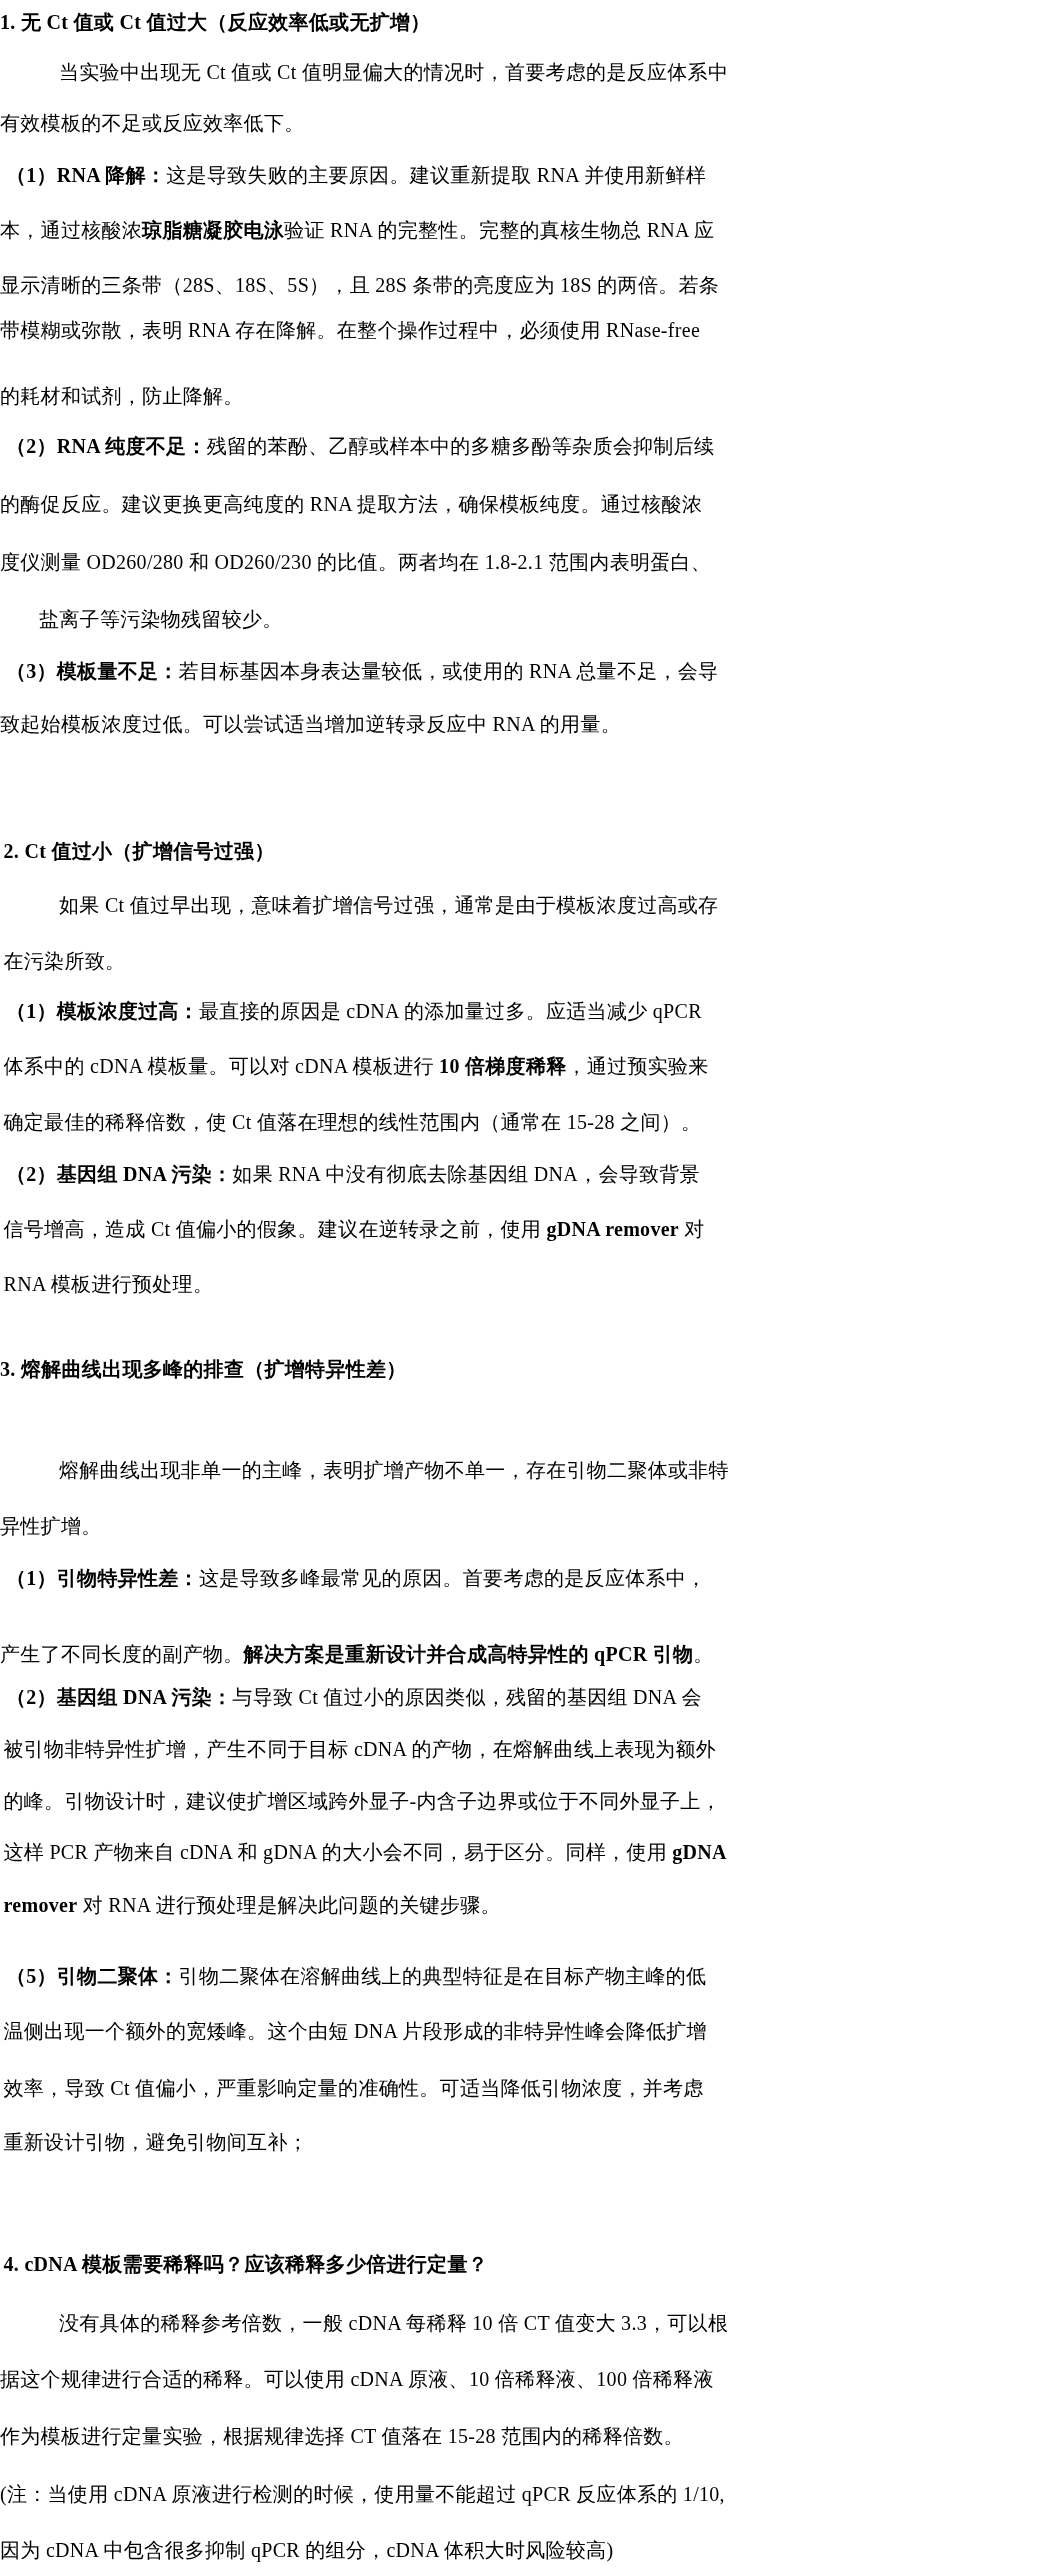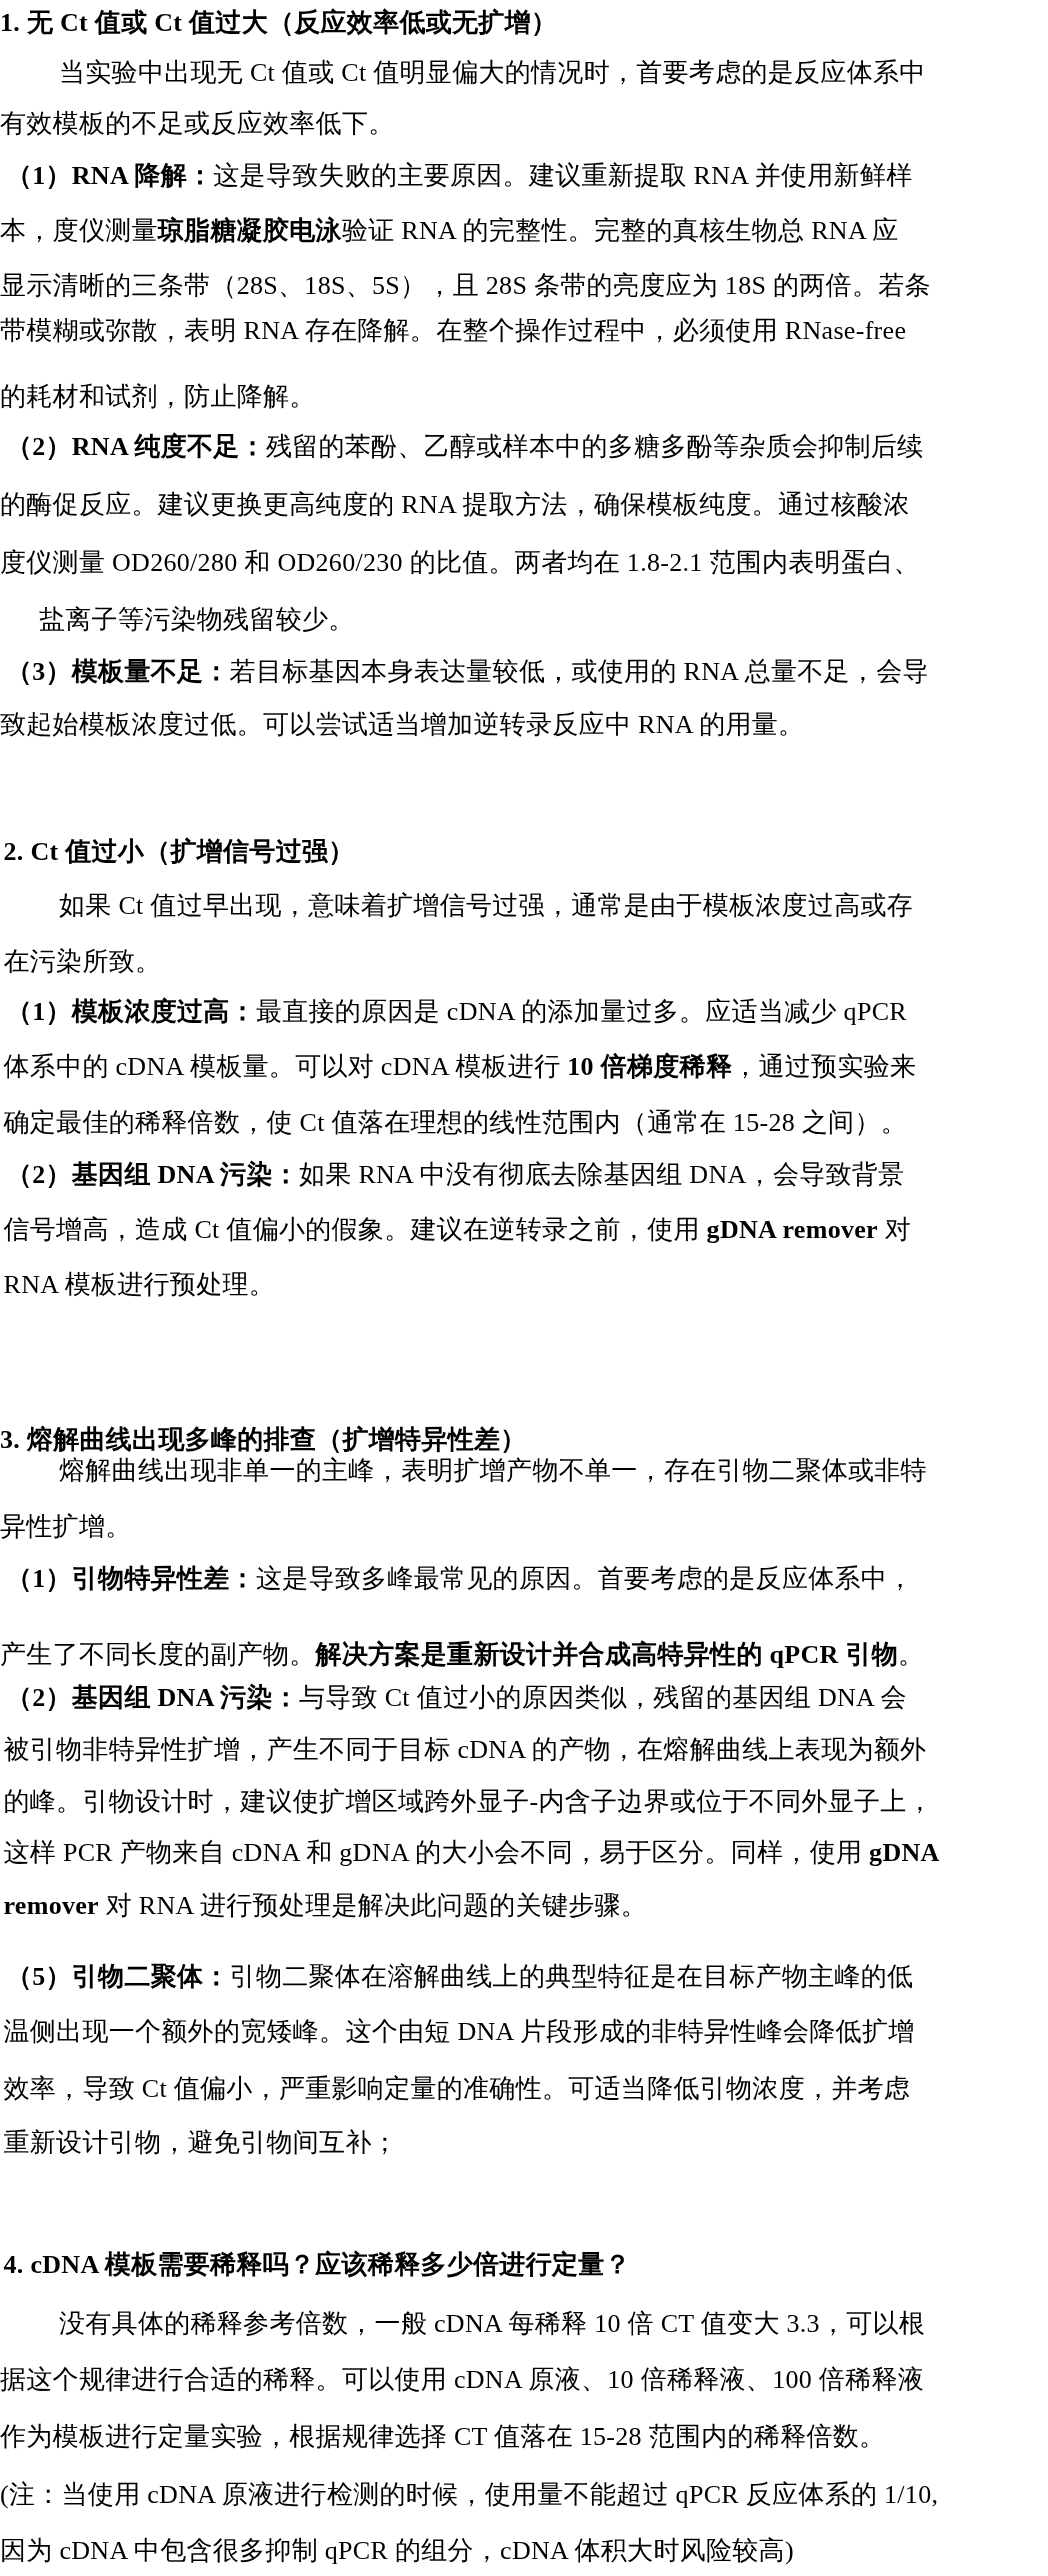--- a/index.html
+++ b/index.html
@@ -4,39 +4,39 @@
 <style>
   html, body { margin:0; padding:0; background:#ffffff; }
   body {
     width:1049px; height:2576px; overflow:hidden; position:relative;
     font-family: "Liberation Serif", "DejaVu Serif", serif;
     color:#000;
   }
   .page { position:absolute; left:0; top:0; width:1049px; }
   .line {
     position:absolute; left:0; width:1049px;
-    font-size:26px; line-height:35px; white-space:nowrap;
+    font-size:20px; line-height:35px; white-space:nowrap;
     letter-spacing:0.3px;
   }
   .indent { padding-left:59px; }
   .sub { padding-left:5.9px; }
   .h { font-weight:bold; }
   b { font-weight:bold; }
 </style>
 </head>
 <body>
 
 <div class="page">
 
   <div class="line h" style="top:4.7px;">1. 无 Ct 值或 Ct 值过大（反应效率低或无扩增）</div>
   <div class="line indent" style="top:55px;">当实验中出现无 Ct 值或 Ct 值明显偏大的情况时，首要考虑的是反应体系中</div>
   <div class="line" style="top:106px;">有效模板的不足或反应效率低下。</div>
 
   <div class="line sub" style="top:158px;"><b>（1）RNA 降解：</b><span>这是导致失败的主要原因。建议重新提取 RNA 并使用新鲜样</span></div>
-  <div class="line" style="top:213px;"><span>本，度仪测量</span><b>琼脂糖凝胶电泳</b><span>验证 RNA 的完整性。完整的真核生物总 RNA 应</span></div>
+  <div class="line" style="top:213px;"><span>本，通过核酸浓</span><b>琼脂糖凝胶电泳</b><span>验证 RNA 的完整性。完整的真核生物总 RNA 应</span></div>
   <div class="line" style="top:268px;">显示清晰的三条带（28S、18S、5S），且 28S 条带的亮度应为 18S 的两倍。若条</div>
   <div class="line" style="top:313px;">带模糊或弥散，表明 RNA 存在降解。在整个操作过程中，必须使用 RNase-free</div>
   <div class="line" style="top:379px;">的耗材和试剂，防止降解。</div>
 
   <div class="line sub" style="top:429px;"><b>（2）RNA 纯度不足：</b><span>残留的苯酚、乙醇或样本中的多糖多酚等杂质会抑制后续</span></div>
   <div class="line" style="top:487px;">的酶促反应。建议更换更高纯度的 RNA 提取方法，确保模板纯度。通过核酸浓</div>
   <div class="line" style="top:545px;">度仪测量 OD260/280 和 OD260/230 的比值。两者均在 1.8-2.1 范围内表明蛋白、</div>
   <div class="line" style="top:602px;padding-left:39px;">盐离子等污染物残留较少。</div>
 
   <div class="line sub" style="top:654px;"><b>（3）模板量不足：</b><span>若目标基因本身表达量较低，或使用的 RNA 总量不足，会导</span></div>
@@ -47,21 +47,21 @@
   <div class="line" style="top:944px; padding-left:3.5px;">在污染所致。</div>
 
   <div class="line sub" style="top:994px;"><b>（1）模板浓度过高：</b><span>最直接的原因是 cDNA 的添加量过多。应适当减少 qPCR</span></div>
   <div class="line" style="top:1049px; padding-left:3.5px;"><span>体系中的 cDNA 模板量。可以对 cDNA 模板进行 </span><b>10 倍梯度稀释</b><span>，通过预实验来</span></div>
   <div class="line" style="top:1105px; padding-left:3.5px;">确定最佳的稀释倍数，使 Ct 值落在理想的线性范围内（通常在 15-28 之间）。</div>
 
   <div class="line sub" style="top:1157px;"><b>（2）基因组 DNA 污染：</b><span>如果 RNA 中没有彻底去除基因组 DNA，会导致背景</span></div>
   <div class="line" style="top:1212px; padding-left:3.5px;"><span>信号增高，造成 Ct 值偏小的假象。建议在逆转录之前，使用 </span><b>gDNA remover</b><span> 对</span></div>
   <div class="line" style="top:1267px; padding-left:3.5px;">RNA 模板进行预处理。</div>
 
-  <div class="line h" style="top:1422px;">3. 熔解曲线出现多峰的排查（扩增特异性差）</div>
+  <div class="line h" style="top:1352px;">3. 熔解曲线出现多峰的排查（扩增特异性差）</div>
   <div class="line indent" style="top:1453px;">熔解曲线出现非单一的主峰，表明扩增产物不单一，存在引物二聚体或非特</div>
   <div class="line" style="top:1509px;">异性扩增。</div>
 
   <div class="line sub" style="top:1561px;"><b>（1）引物特异性差：</b><span>这是导致多峰最常见的原因。首要考虑的是反应体系中，</span></div>
   <div class="line" style="top:1613px;margin-top:24px;"><span>产生了不同长度的副产物。</span><b>解决方案是重新设计并合成高特异性的 qPCR 引物</b><span>。</span></div>
 
   <div class="line sub" style="top:1680px;"><b>（2）基因组 DNA 污染：</b><span>与导致 Ct 值过小的原因类似，残留的基因组 DNA 会</span></div>
   <div class="line" style="top:1732px; padding-left:3.5px;">被引物非特异性扩增，产生不同于目标 cDNA 的产物，在熔解曲线上表现为额外</div>
   <div class="line" style="top:1784px; padding-left:3.5px;">的峰。引物设计时，建议使扩增区域跨外显子-内含子边界或位于不同外显子上，</div>
   <div class="line" style="top:1835px; padding-left:3.5px;"><span>这样 PCR 产物来自 cDNA 和 gDNA 的大小会不同，易于区分。同样，使用 </span><b>gDNA</b></div>

